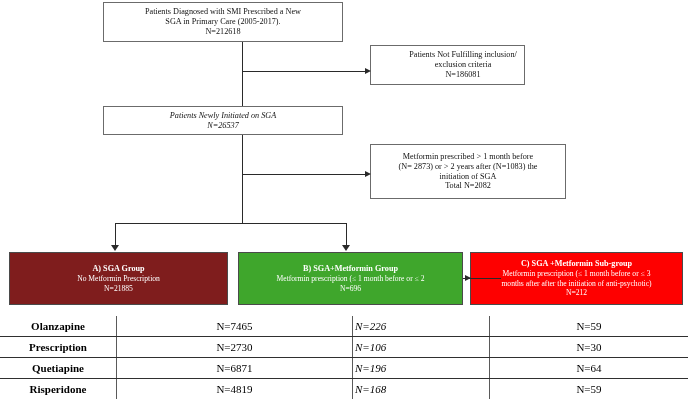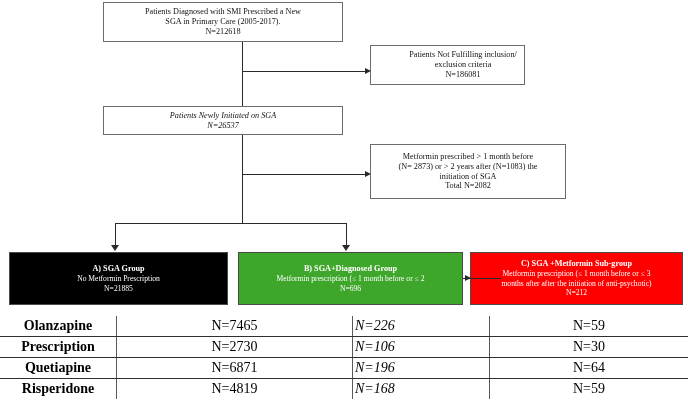--- a/index.html
+++ b/index.html
@@ -79,21 +79,21 @@
   }
 
   
   #drug-table {
     position: absolute;
     left: 0;
     top: 316px;
     width: 688px;
     border-collapse: collapse;
     font-family: "Liberation Serif", "DejaVu Serif", serif;
-    font-size: 14px;
+    font-size: 11px;
   }
   #drug-table td {
     height: 20px;
     padding: 0 4px;
     border-bottom: 1px solid #2f2f2f;
     vertical-align: middle;
   }
   #drug-table tr:last-child td {
     border-bottom: none;
   }
@@ -141,28 +141,28 @@
     <span>N=26537</span>
   </div>
 
   <div class="node plain-box" style="left:370px; top:144px; width:196px; height:55px;">
     <span>Metformin prescribed &gt; 1 month before</span>
     <span>(N= 2873) or &gt; 2 years after (N=1083) the</span>
     <span>initiation of SGA</span>
     <span>Total N=2082</span>
   </div>
 
-  <div class="node color-box" style="left:9px; top:252px; width:219px; height:53px; background:#000000;">
+  <div class="node color-box" style="left:9px; top:252px; width:219px; height:53px; background:#7f1d1d;">
     <span class="hdr">A) SGA Group</span>
     <span>No Metformin Prescription</span>
     <span>N=21885</span>
   </div>
 
   <div class="node color-box" style="left:238px; top:252px; width:225px; height:53px; background:#3fa62c;">
-    <span class="hdr">B) SGA+Diagnosed Group</span>
+    <span class="hdr">B) SGA+Metformin Group</span>
     <span>Metformin prescription (≤ 1 month before or ≤ 2</span>
     <span>N=696</span>
   </div>
 
   <div class="node color-box" style="left:470px; top:252px; width:213px; height:53px; background:#fe0000;">
     <span class="hdr">C) SGA +Metformin Sub-group</span>
     <span>Metformin prescription (≤ 1 month before or ≤ 3</span>
     <span>months after after the initiation of anti-psychotic)</span>
     <span>N=212</span>
   </div>

